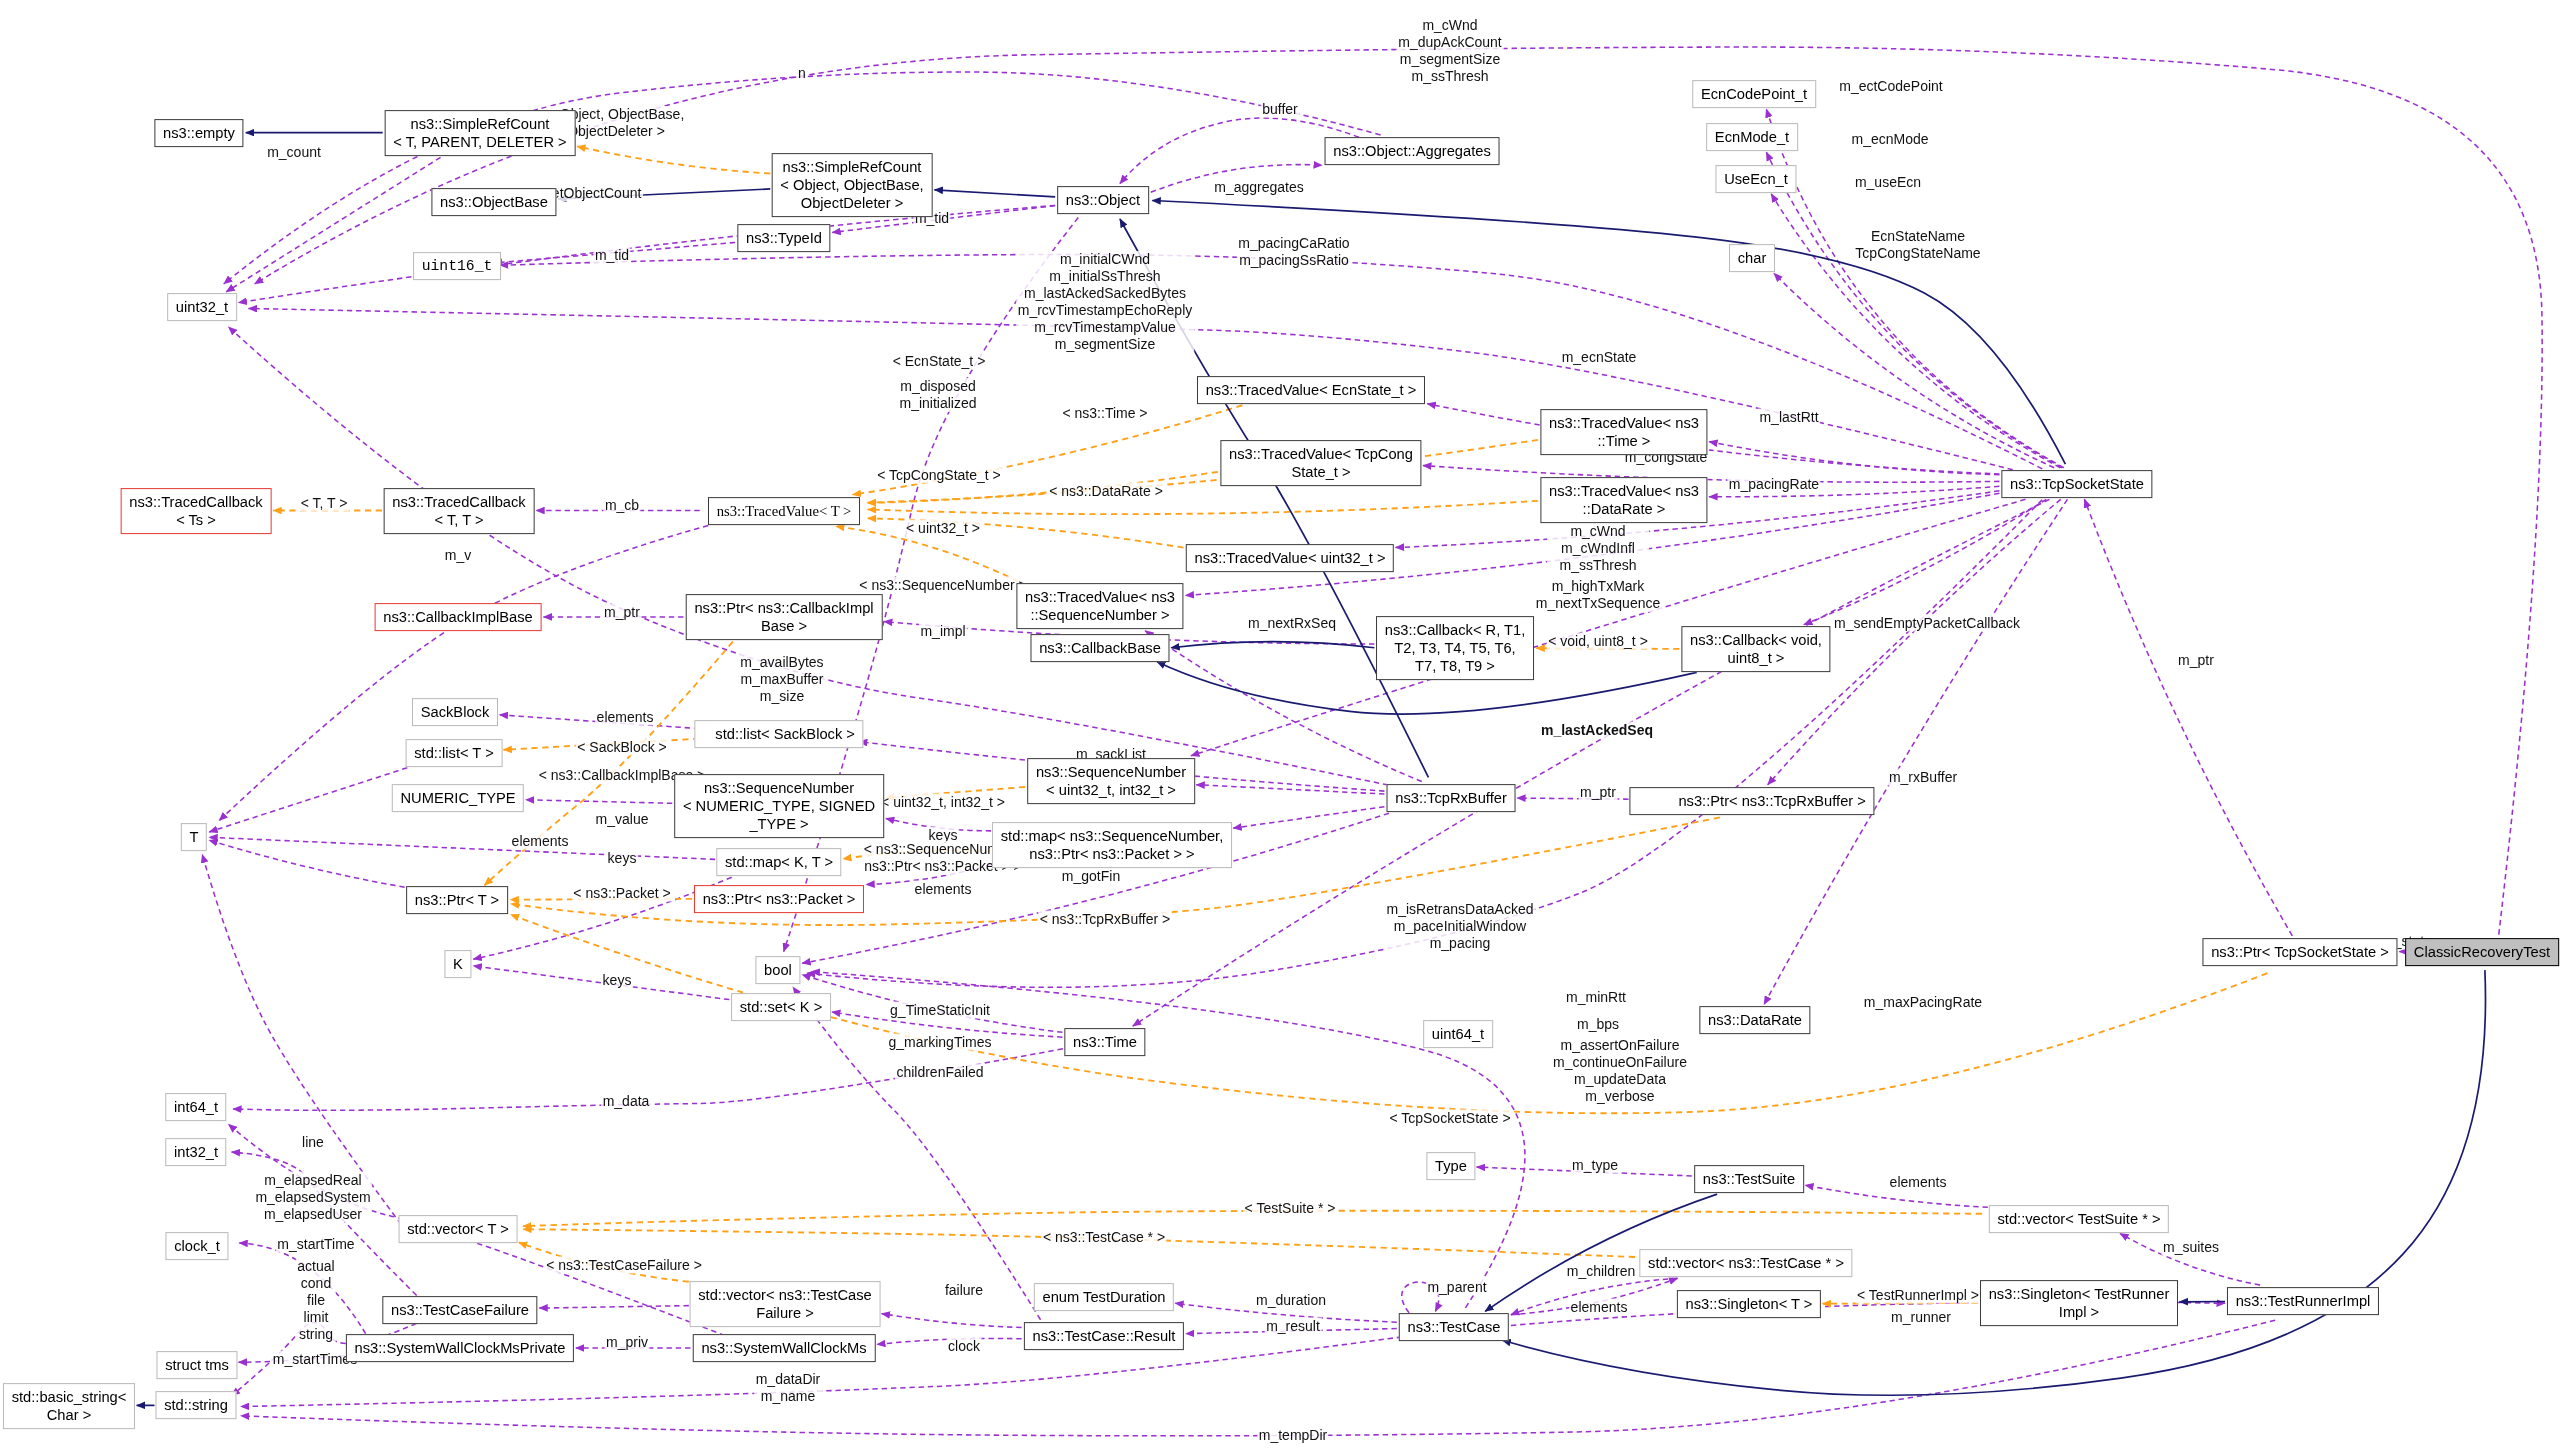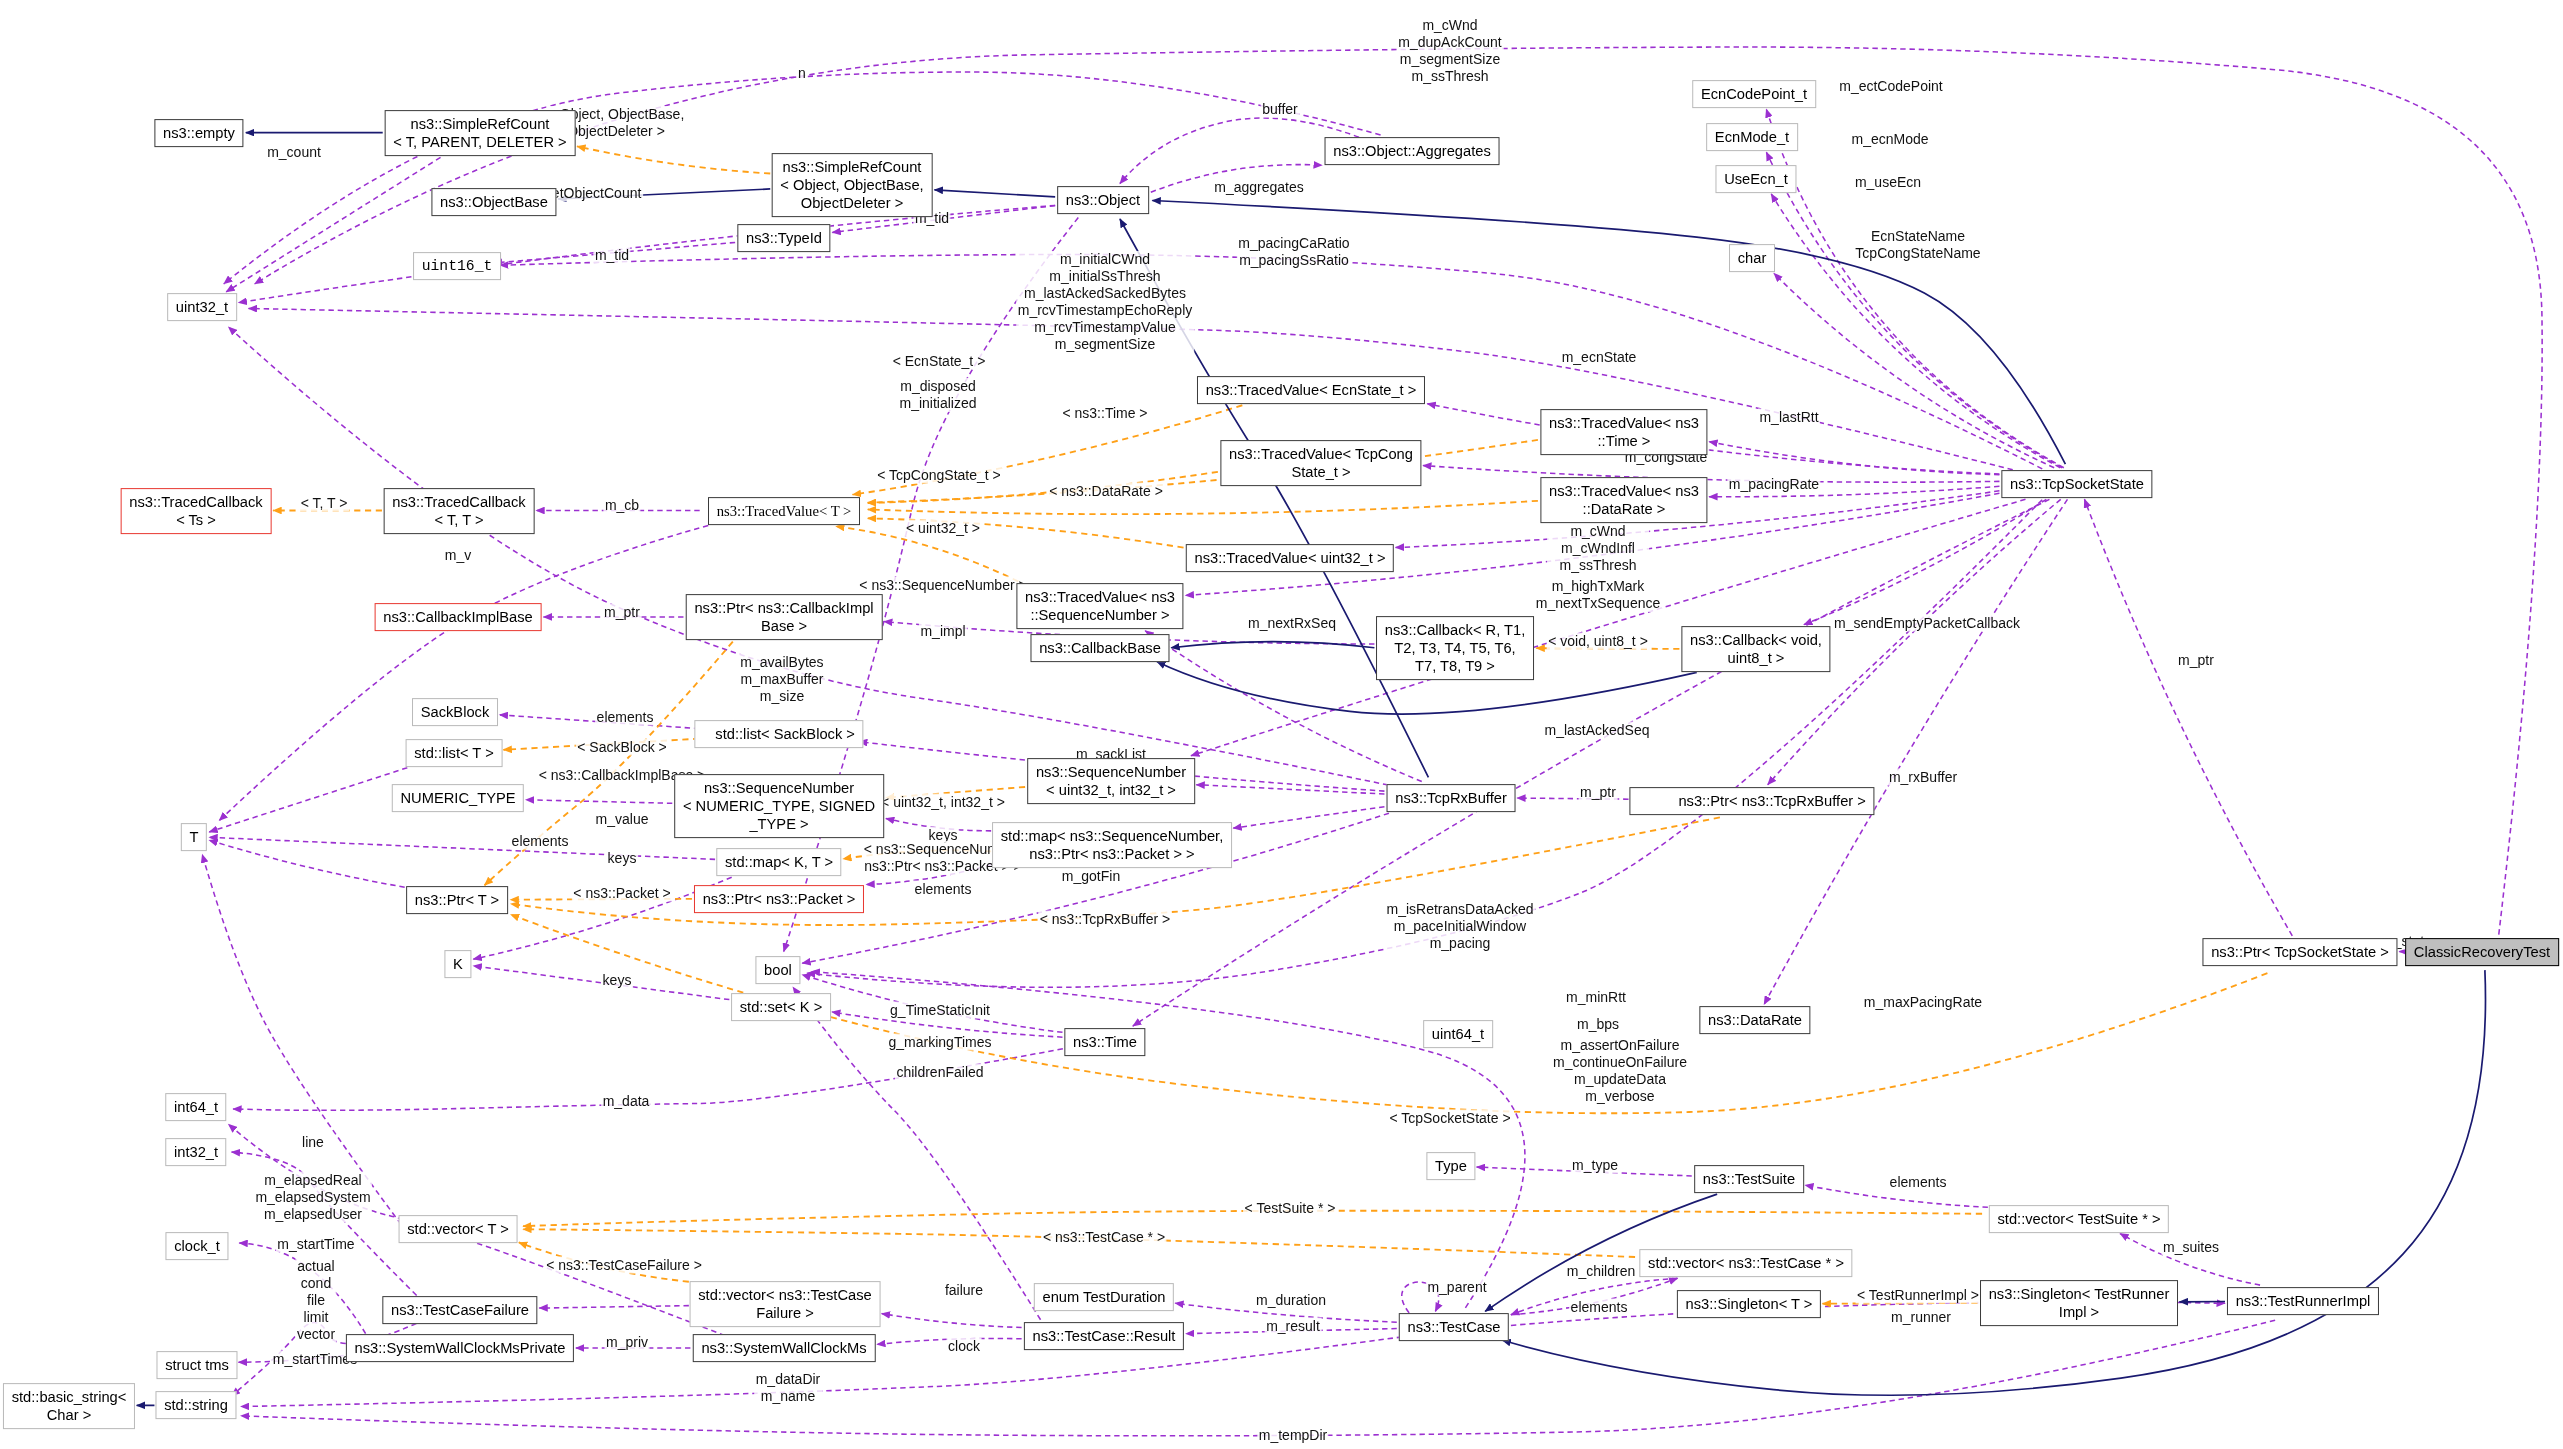--- a/index.html
+++ b/index.html
@@ -491,21 +491,21 @@
       </div>
       <div class="elabel" style="left: 1292px; top: 623px;">
         <div>m_nextRxSeq</div>
       </div>
       <div class="elabel" style="left: 1598px; top: 641px;">
         <div>&lt; void, uint8_t &gt;</div>
       </div>
       <div class="elabel" style="left: 1927px; top: 623px;">
         <div>m_sendEmptyPacketCallback</div>
       </div>
-      <div class="elabel" style="left: 1597px; top: 730px;">
+      <div class="elabel" style="left: 1597px; top: 730px; font-weight: bold;">
         <div>m_lastAckedSeq</div>
       </div>
       <div class="elabel" style="left: 782px; top: 679px;">
         <div>m_availBytes</div>
         <div>m_maxBuffer</div>
         <div>m_size</div>
       </div>
       <div class="elabel" style="left: 625px; top: 717px;">
         <div>elements</div>
       </div>
@@ -608,21 +608,21 @@
         <div>m_elapsedUser</div>
       </div>
       <div class="elabel" style="left: 316px; top: 1244px;">
         <div>m_startTime</div>
       </div>
       <div class="elabel" style="left: 316px; top: 1300px;">
         <div>actual</div>
         <div>cond</div>
         <div>file</div>
         <div>limit</div>
-        <div>vector</div>
+        <div>string</div>
       </div>
       <div class="elabel" style="left: 624px; top: 1265px;">
         <div>&lt; ns3::TestCaseFailure &gt;</div>
       </div>
       <div class="elabel" style="left: 1290px; top: 1208px;">
         <div>&lt; TestSuite * &gt;</div>
       </div>
       <div class="elabel" style="left: 1104px; top: 1237px;">
         <div>&lt; ns3::TestCase * &gt;</div>
       </div>

